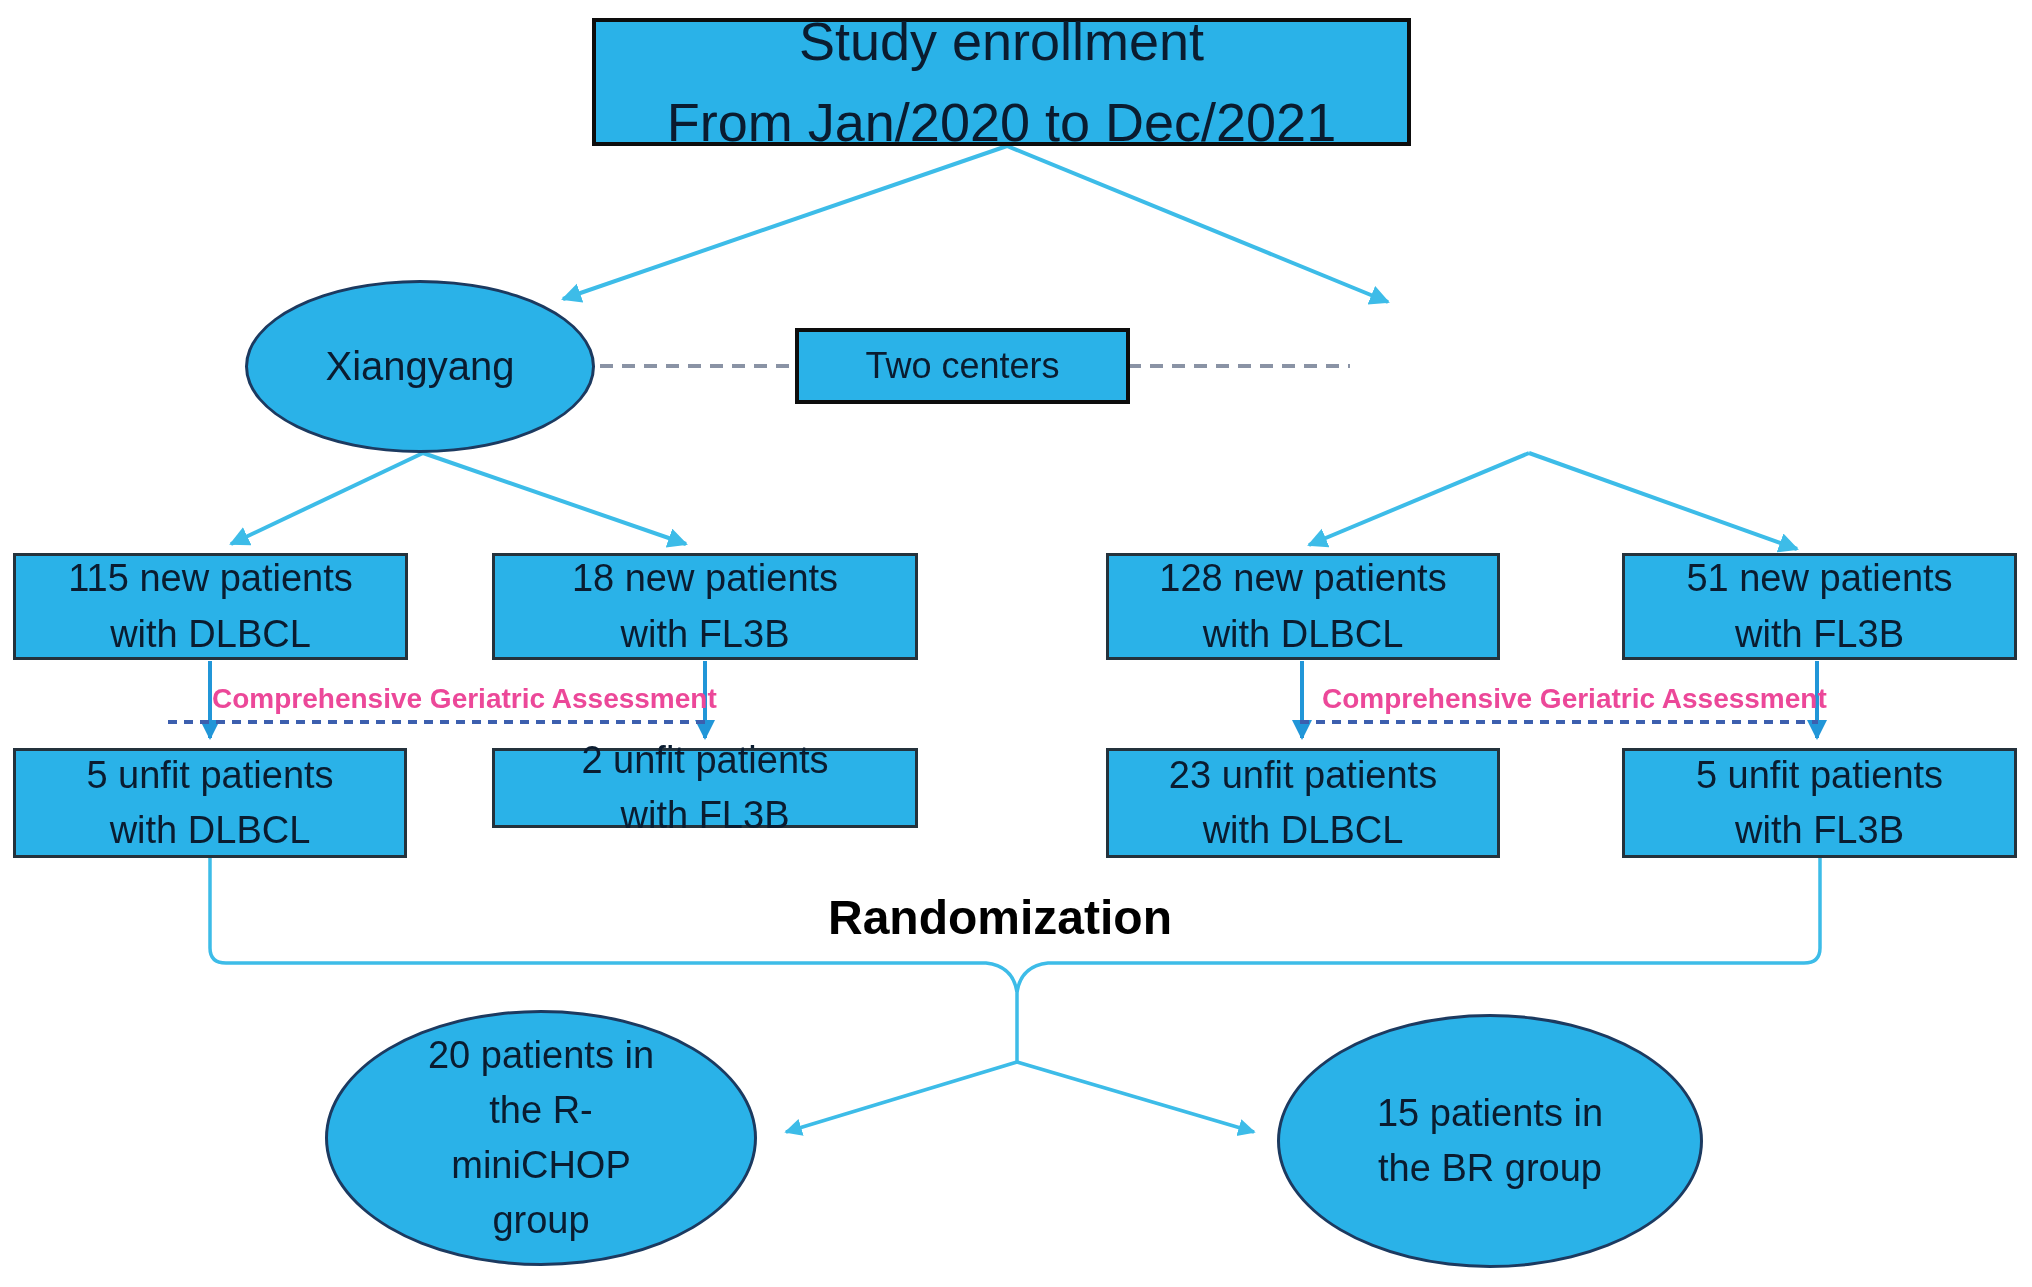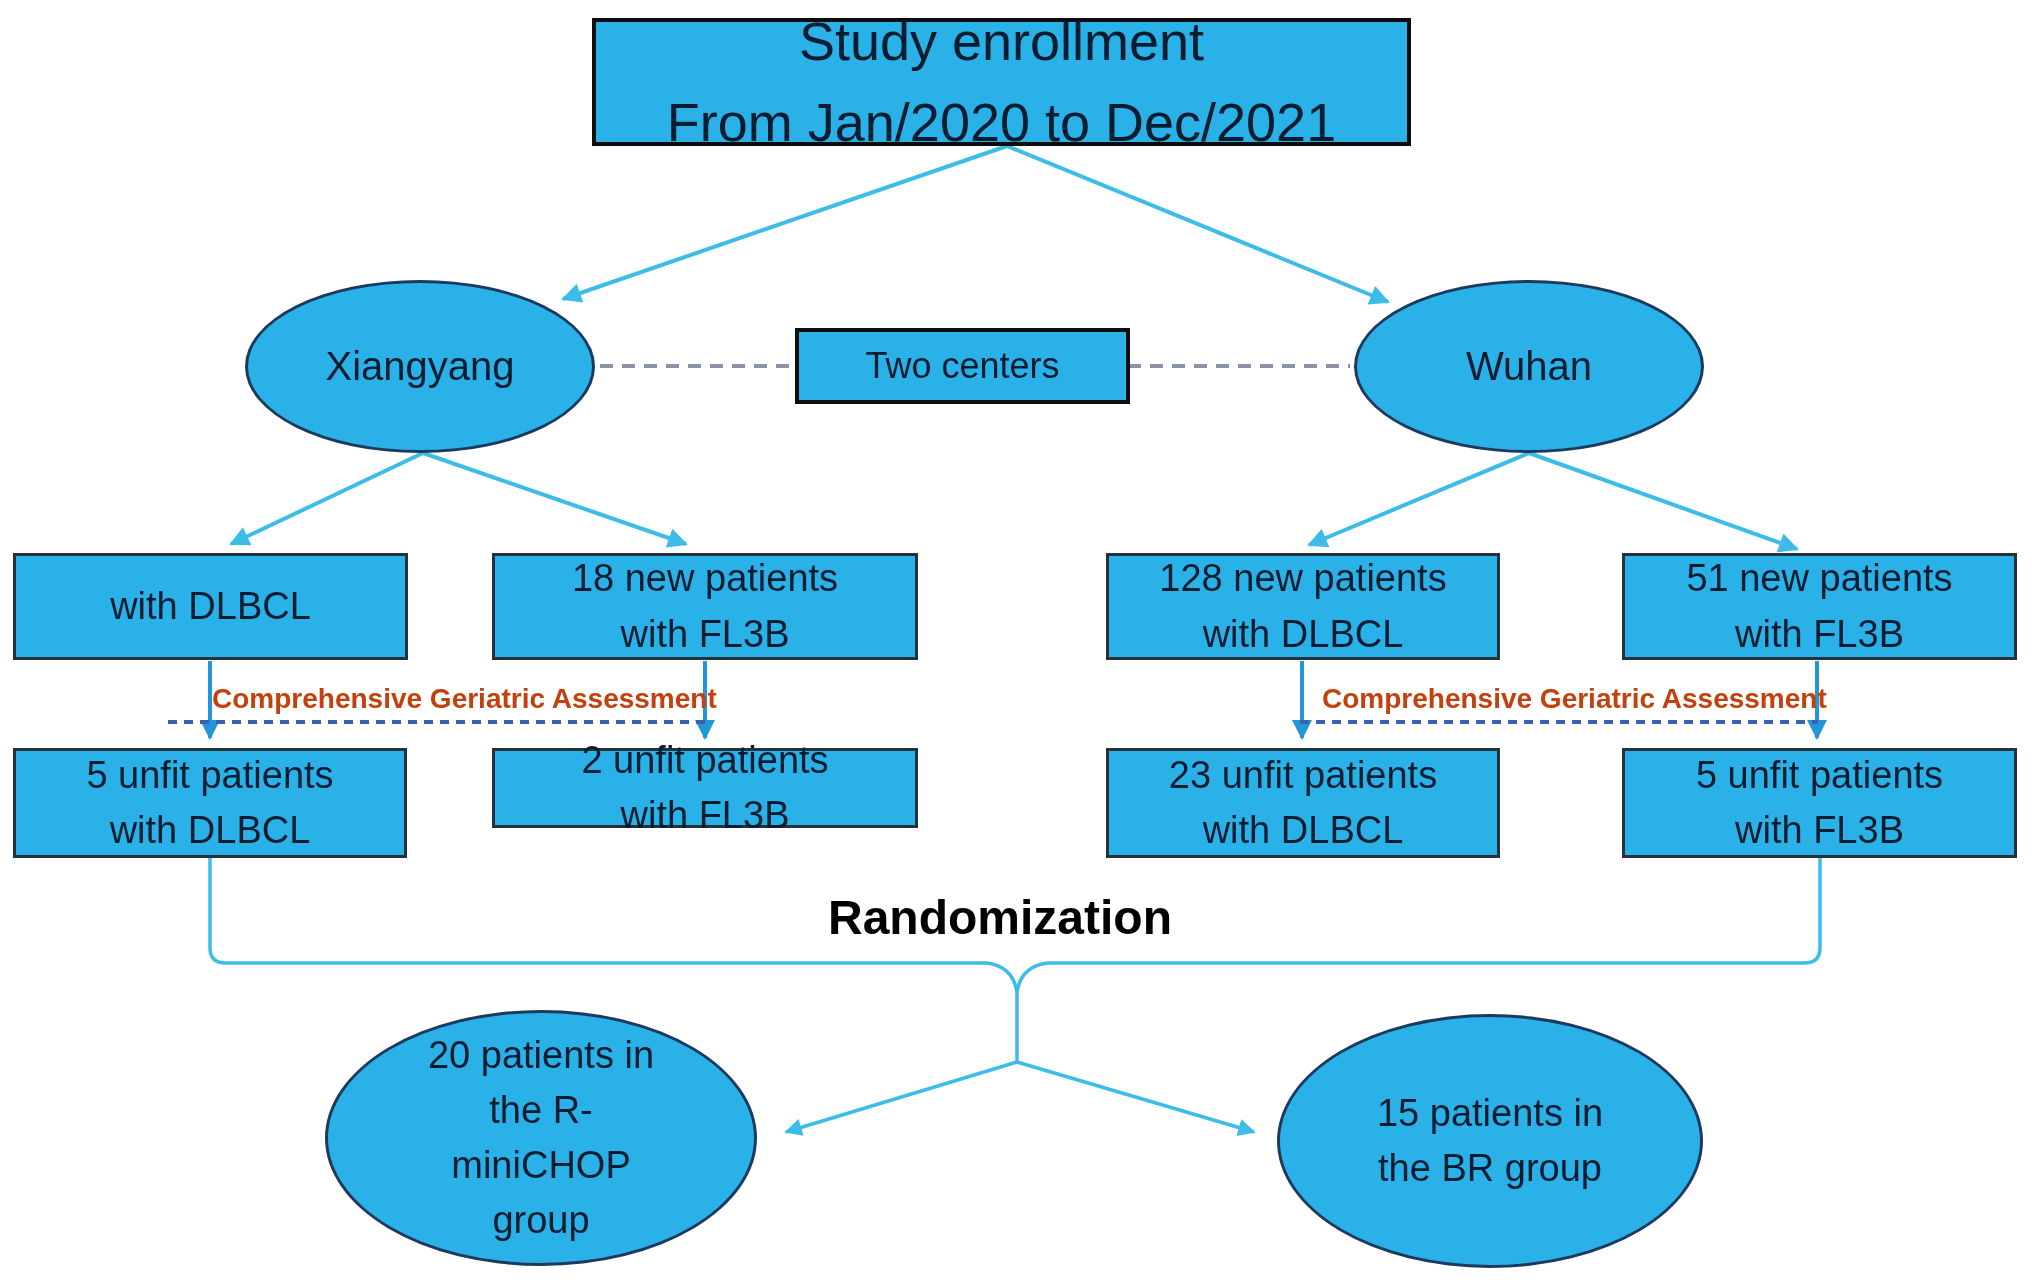--- a/index.html
+++ b/index.html
@@ -24,21 +24,21 @@
   }
   .rect-heavy{border:4px solid #0d0d0d;}
   .rect-box{border:3px solid #24323c;}
   .ellipse{border:3px solid #1c3a60;border-radius:50%;}
   .big-text{font-size:54px;line-height:1.5;}
   .mid-text{font-size:38px;line-height:1.45;}
   .name-text{font-size:40px;}
   .center-label{font-size:36px;margin-top:40px;}
   .cga{
     position:absolute;
-    color:#c2410c;
+    color:#ec4899;
     font-weight:bold;
     font-size:28px;
     text-align:center;
     white-space:nowrap;
   }
   .randomization{
     position:absolute;
     color:#000000;
     font-weight:bold;
     font-size:48px;
@@ -91,25 +91,23 @@
     <span>From Jan/2020 to Dec/2021</span>
   </div>
 
   <div class="shape rect-heavy center-label" style="left:795px;top:288px;width:335px;height:76px">
     <span>Two centers</span>
   </div>
 
   <div class="shape ellipse name-text" style="left:245px;top:280px;width:350px;height:173px">
     <span>Xiangyang</span>
   </div>
-  <div class="shape ellipse name-text" style="left:1354px;top:280px;width:350px;height:173px">
-    <span>Wuhan</span>
-  </div>
 
   <div class="shape rect-box mid-text" style="left:13px;top:553px;width:395px;height:107px">
+    <span>115 new patients</span>
     <span>with DLBCL</span>
   </div>
   <div class="shape rect-box mid-text" style="left:492px;top:553px;width:426px;height:107px">
     <span>18 new patients</span>
     <span>with FL3B</span>
   </div>
   <div class="shape rect-box mid-text" style="left:1106px;top:553px;width:394px;height:107px">
     <span>128 new patients</span>
     <span>with DLBCL</span>
   </div>

